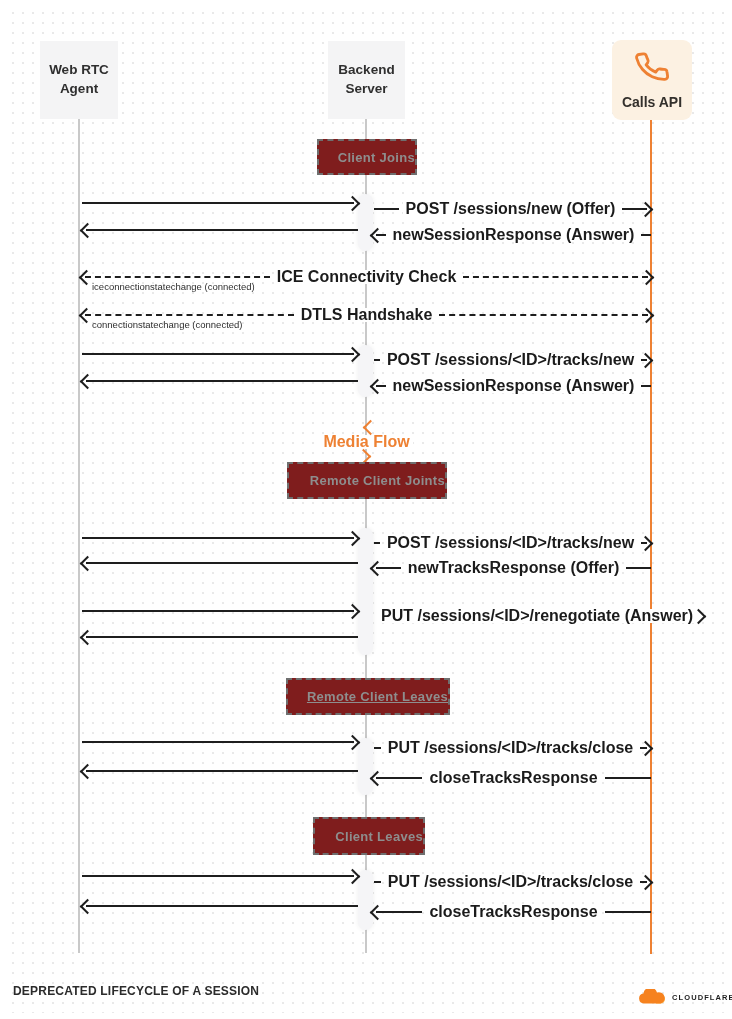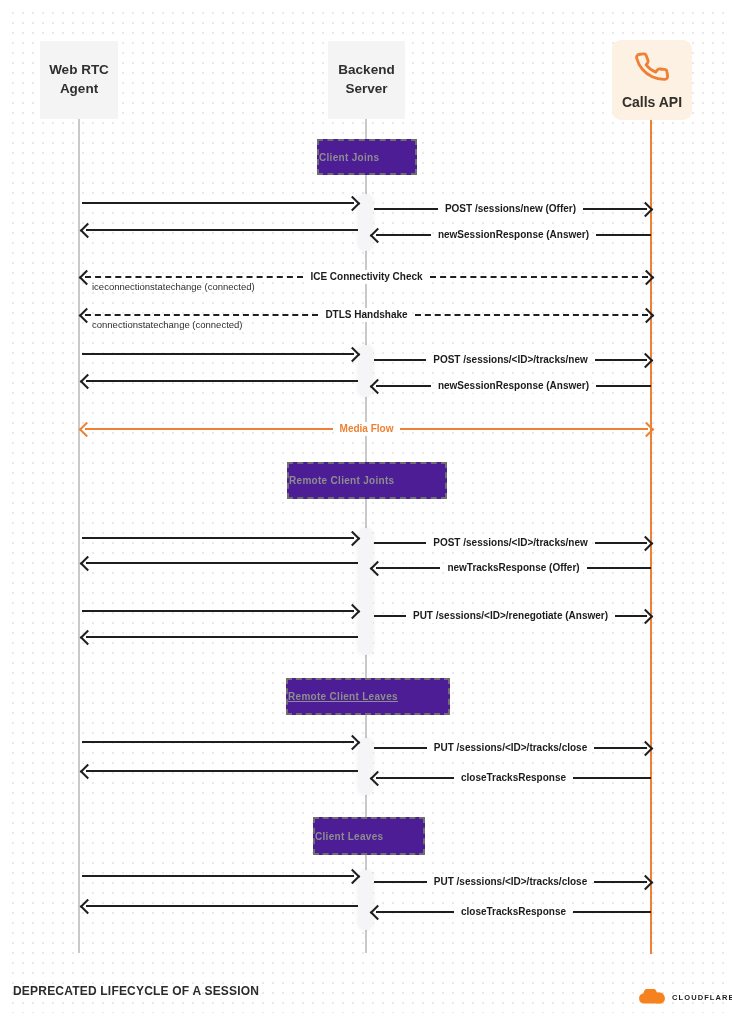--- a/index.html
+++ b/index.html
@@ -31,30 +31,30 @@
                padding-top:2px;font-size:14px;color:#33302C;}
   
   .seg{position:absolute;height:14px;display:flex;align-items:center;z-index:3;}
   .ln{flex:1;height:0;border-top:2.6px solid var(--ink);}
   .ln.dash{border-top-style:dashed;}
   .head{flex:none;width:9px;height:9px;}
   .head.r{border-top:2.6px solid var(--ink);border-right:2.6px solid var(--ink);
           transform:rotate(45deg);margin-left:-7px;}
   .head.l{border-top:2.6px solid var(--ink);border-left:2.6px solid var(--ink);
           transform:rotate(-45deg);margin-right:-7px;}
-  .lbl{flex:none;margin:0 4px;padding:0 3px;font-weight:700;font-size:10px;line-height:14px;
+  .lbl{flex:none;margin:0 4px;padding:0 3px;font-weight:700;font-size:16px;line-height:14px;
        color:#1b1b1b;background:#fff;white-space:nowrap;}
   .seg.orange .ln{border-color:var(--orange);}
   .seg.orange .head{border-color:var(--orange);}
   .seg.orange .lbl{color:var(--orange);}
   .sub{position:absolute;z-index:3;font-size:9.5px;color:#2e2e2e;white-space:nowrap;}
   
-  .section{position:absolute;z-index:4;display:flex;align-items:center;justify-content:flex-start;
-           background:#4c1d95;border:2px dashed #6F6F6F;color:#8E8E8E;font-weight:600;
-           font-size:10px;letter-spacing:.3px;white-space:nowrap;}
+  .section{position:absolute;z-index:4;display:flex;align-items:center;justify-content:flex-end;
+           background:#7f1d1d;border:2px dashed #6F6F6F;color:#8E8E8E;font-weight:600;
+           font-size:13px;letter-spacing:.3px;white-space:nowrap;}
   
   .title{position:absolute;left:13px;top:984px;z-index:4;font-size:12px;font-weight:800;
          letter-spacing:.2px;color:#2B2B2B;white-space:nowrap;}
   .brand{position:absolute;left:637px;top:989px;z-index:4;display:flex;align-items:center;gap:3px;}
   .brand-text{font-size:7.5px;font-weight:800;letter-spacing:1.1px;color:#1d1d1d;}
 </style>
 </head>
 <body>
 
 <div class="canvas">
@@ -153,21 +153,21 @@
     <span class="head l"></span>
       <span class="ln"></span>
   </div>
   <div class="seg" style="left:372px;width:279px;top:379px;">
     <span class="head l"></span>
       <span class="ln"></span>
       <b class="lbl">newSessionResponse (Answer)</b>
       <span class="ln"></span>
   </div>
 
-  <div class="seg orange" style="left:81px;width:571px;top:422px;">
+  <div class="seg orange" style="left:81px;width:571px;top:422px;flex-direction:column;">
     <span class="head l"></span>
       <span class="ln"></span>
       <b class="lbl">Media Flow</b>
       <span class="ln"></span>
       <span class="head r"></span>
   </div>
 
   <div class="seg" style="left:82px;width:276px;top:531px;">
     <span class="ln"></span>
       <span class="head r"></span>

